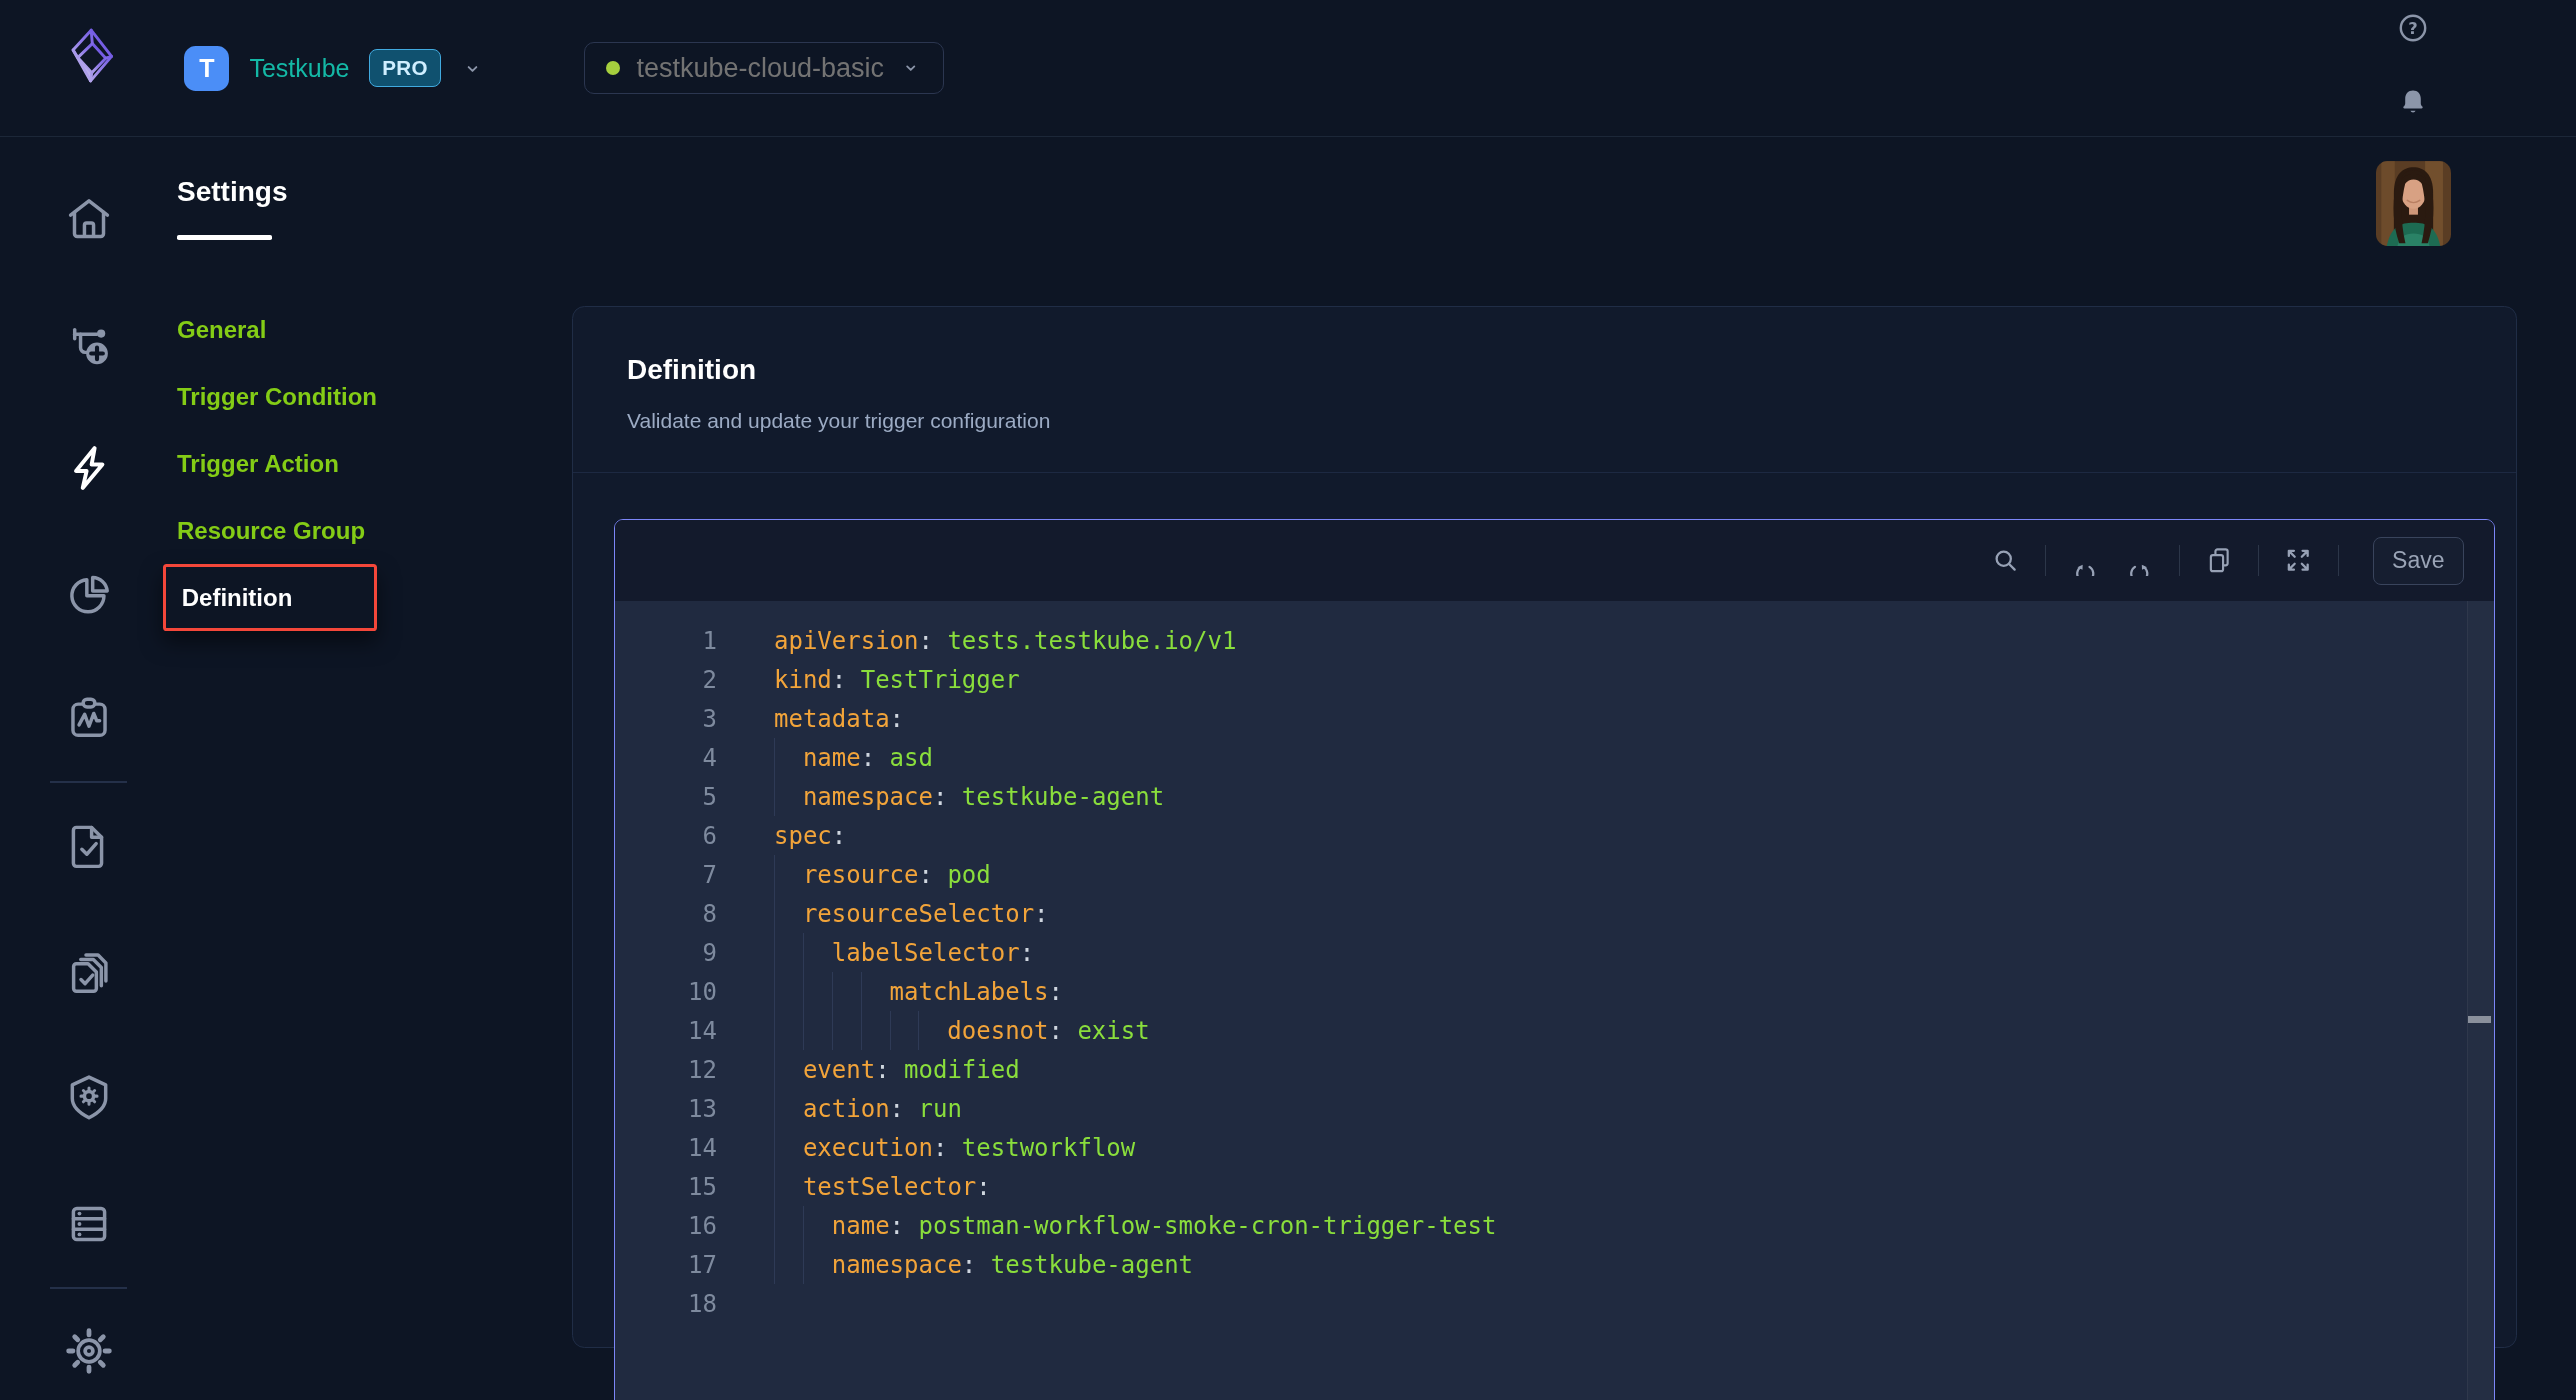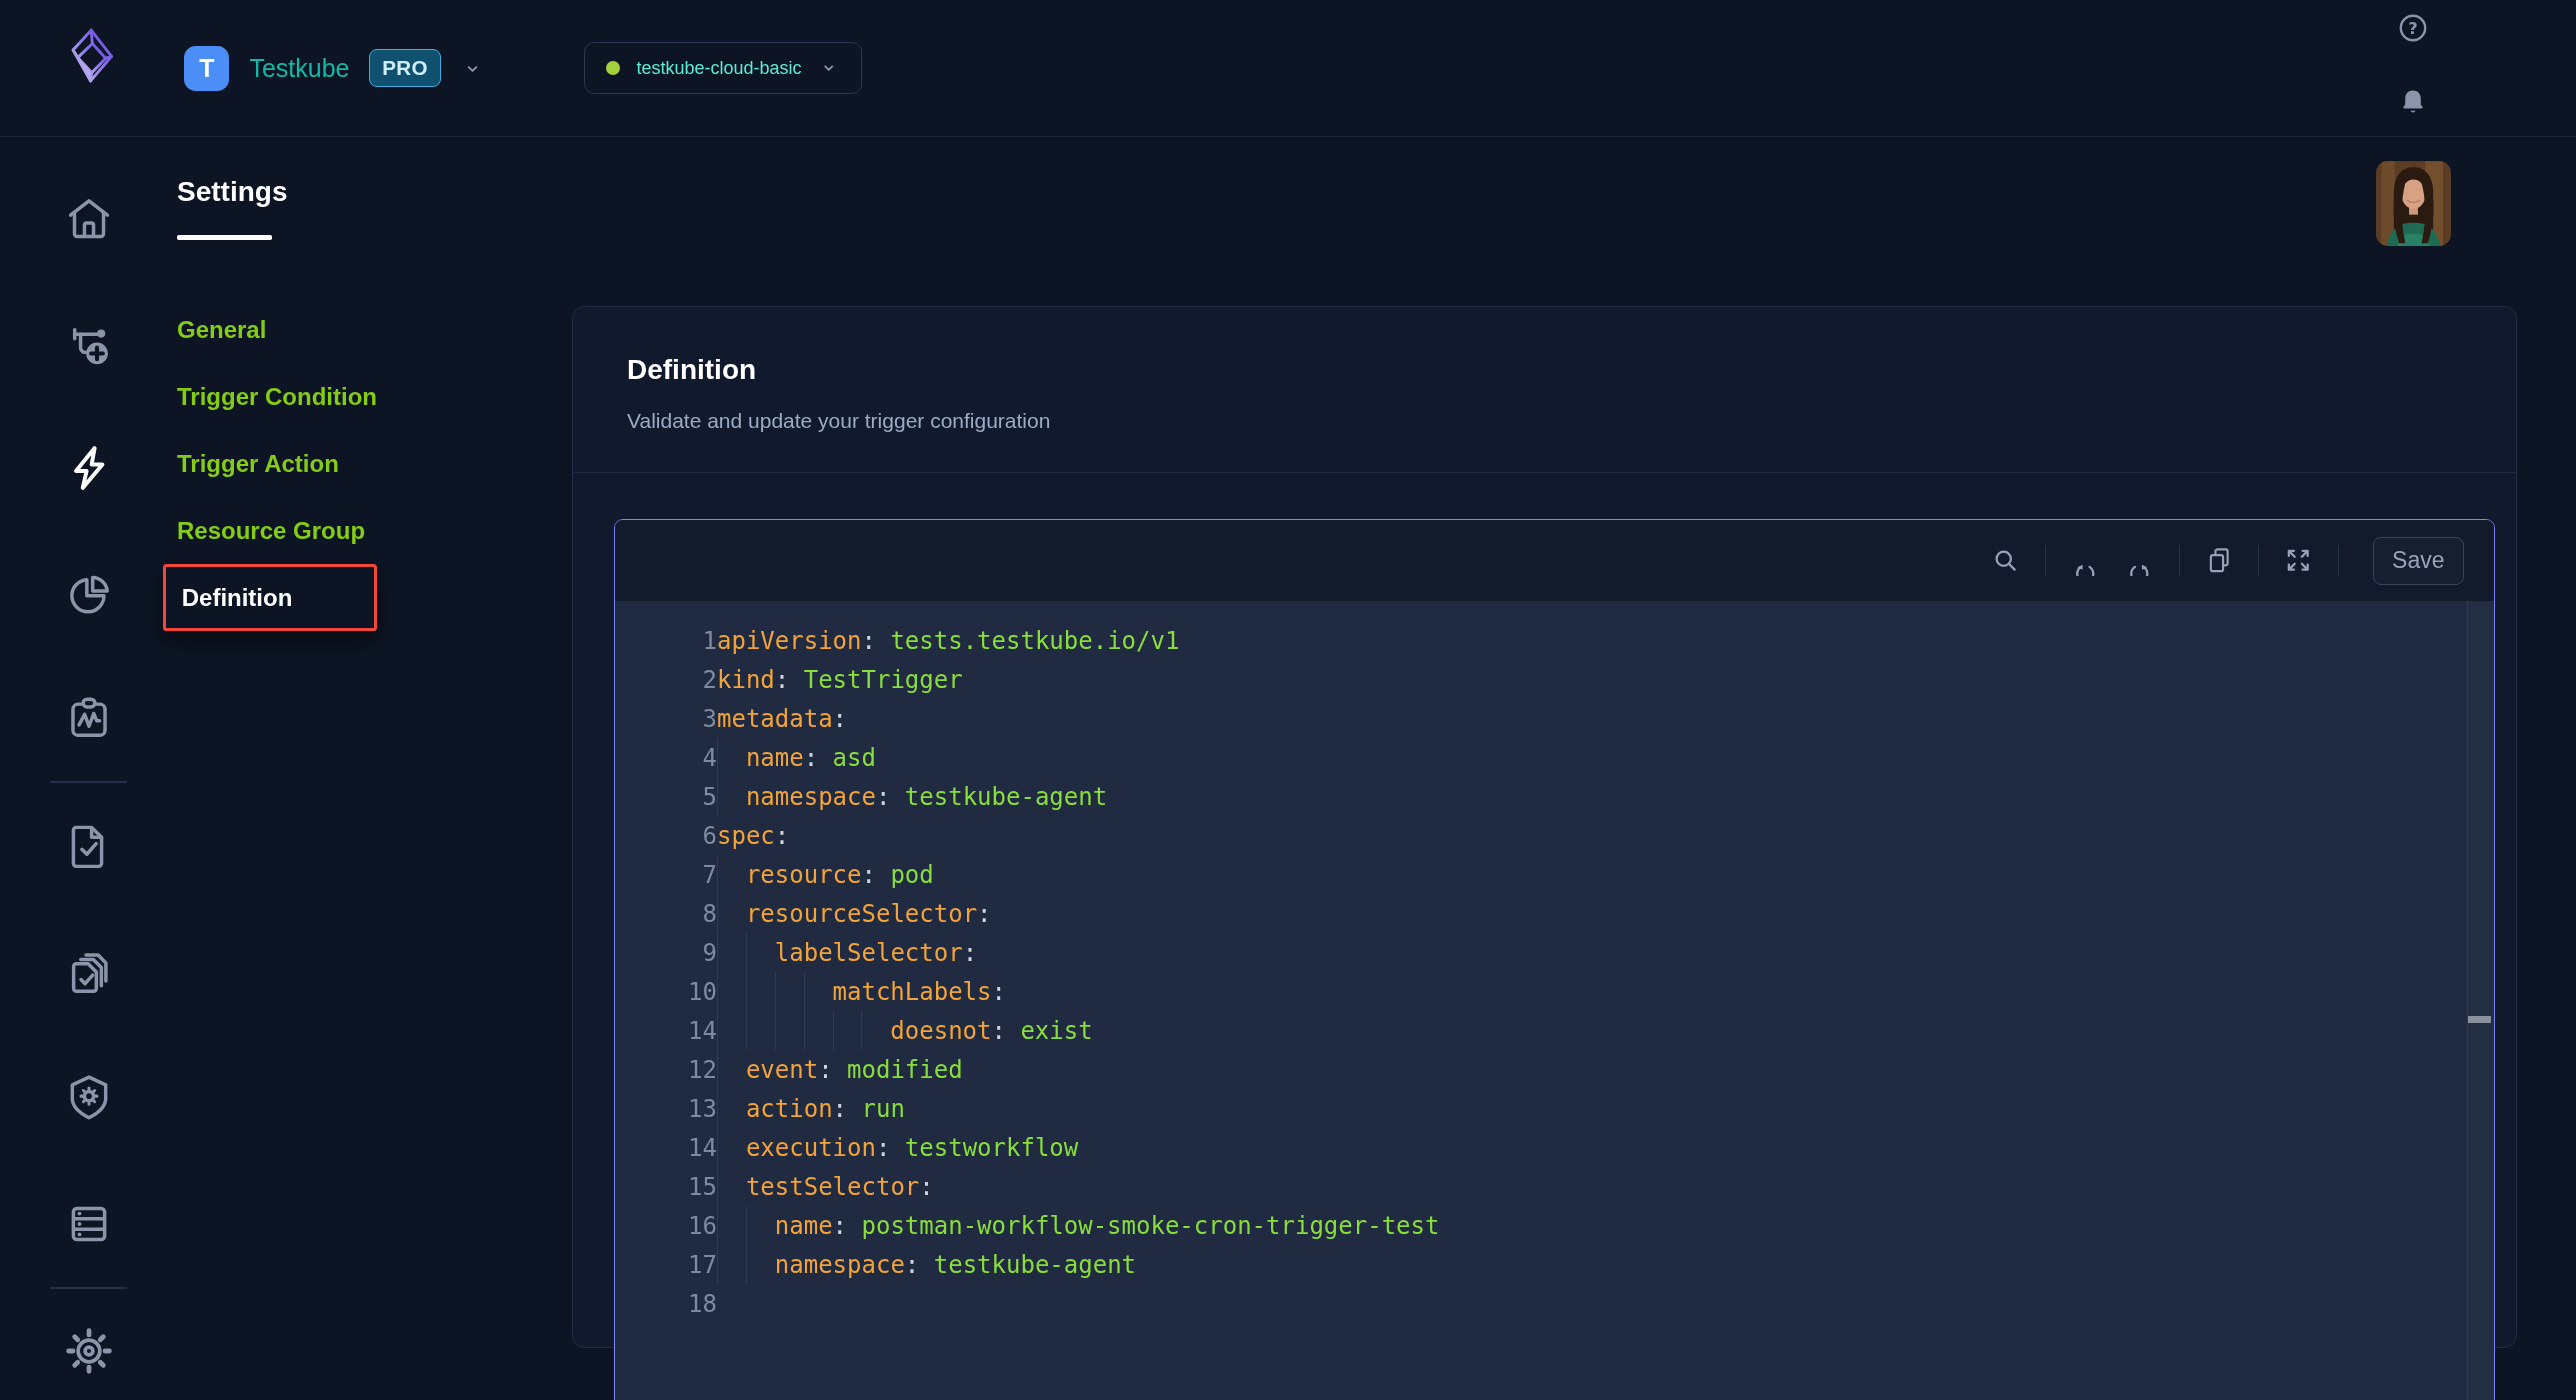--- a/index.html
+++ b/index.html
@@ -18,21 +18,21 @@
   .logo { width:70px; height:93px; margin-left:5.4px; }
   .org-chip { display:flex; align-items:center; gap:20px; margin-left:59px; cursor:pointer; }
   .tsq { width:45px; height:45px; border-radius:11.7px; background:var(--brand-blue,#4b8ef7);
          color:#fff; font-size:25px; font-weight:700; display:flex; align-items:center; justify-content:center; }
   .org-name { font-size:25px; font-weight:500; color:#14b8a6; }
   .pro { font-size:20.6px; font-weight:700; letter-spacing:0.4px; color:#cfeeff;
          background:#10516f; border:1.8px solid #41aadf; border-radius:8px; padding:6.3px 11.7px; }
   .env-select { display:flex; align-items:center; gap:16px; margin-left:100px; height:52px;
                 padding:0 21.5px; border:0.9px solid #2b3650; border-radius:10px; cursor:pointer; }
   .env-dot { width:14.3px; height:14.3px; border-radius:50%; background:var(--env-dot,#a6cf3e); }
-  .env-name { font-size:18px; color:#5eead4; }
+  .env-name { font-size:27px; color:#737373; }
   .top-right { margin-left:auto; display:flex; align-items:center; gap:41px;flex-direction:column; }
   .feedback { display:flex; align-items:center; gap:18px; height:79px; padding:0 30.5px;
               background:transparent; border:0.9px solid #3d475c; border-radius:10.8px;
               color:#e8ecf2; font-size:26px; font-family:inherit; cursor:pointer; }
   .avatar { width:75px; height:85px; border-radius:11.7px; overflow:hidden; display:block; cursor:pointer; }
 
   
   .rail { position:absolute; top:137px; left:0; width:177px; bottom:0; }
   .rail-item { position:absolute; left:63px; width:52px; height:52px;
                display:flex; align-items:center; justify-content:center; cursor:pointer; }
@@ -70,21 +70,21 @@
   .tbtn svg { width:30.5px; height:30.5px; }
   .tsep { width:0.9px; height:30.5px; background:#2c3649; margin:0 12.5px; }
   .save { margin-left:21.5px; height:48px; padding:0 18px; font-size:23px; font-family:inherit;
           color:#9aa4b6; background:#161e30; border:0.9px solid #39445c; border-radius:8px; cursor:pointer; }
 
   .ed-body { position:absolute; top:81px; left:0; right:0; bottom:0; background:#202a40;
              overflow:hidden; padding-top:20px;
              font-family:"DejaVu Sans Mono","Liberation Mono",monospace; font-size:24px; }
   .code-line { height:39px; display:flex; align-items:center; }
   .ln { width:102px; flex:none; text-align:right; color:#7e8a9e; }
-  .code { display:flex; align-items:center; height:39px; }
+  .code { margin-left:57px; display:flex; align-items:center; height:39px; }
   .iu { width:2ch; height:39px; flex:none; border-left:0.9px solid #2e3a56; }
   .tk { color:var(--code-key,#f2a43a); white-space:pre; }
   .tp { color:var(--code-punct,#cfd6df); white-space:pre; }
   .tv { color:var(--code-value,#8ade3c); white-space:pre; }
 
   .scroll-track { position:absolute; top:0; bottom:0; right:0; width:27px;
                   background:rgba(255,255,255,.02); border-left:0.9px solid rgba(255,255,255,.05); }
   .scroll-dash { position:absolute; right:2.7px; top:415px; width:23px; height:7.2px; background:#8a909c; }
   .hscroll { position:absolute; left:160px; right:29px; bottom:2.7px; height:18px;
              background:rgba(140,150,175,.25); border-radius:2.7px; }

